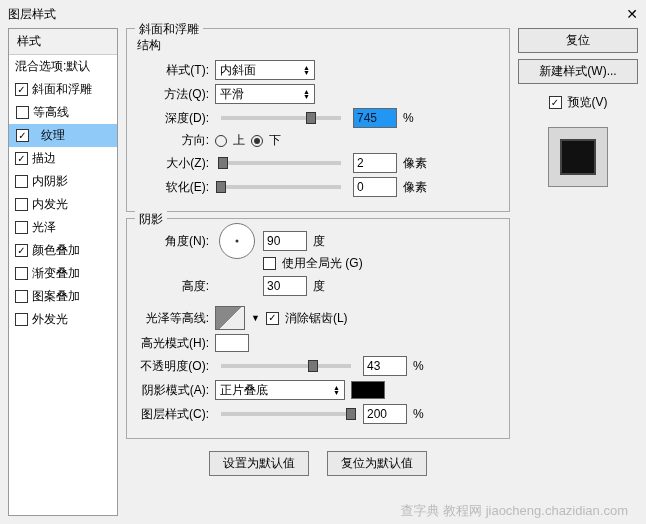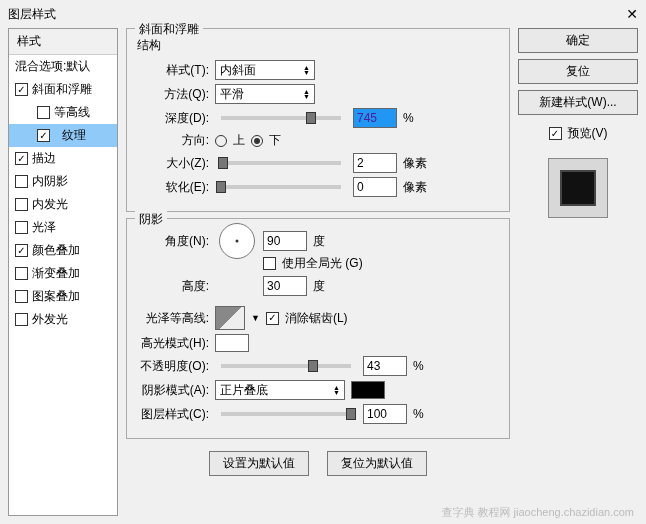--- a/index.html
+++ b/index.html
@@ -3,49 +3,49 @@
 <meta charset="utf-8">
 <style>
 * { box-sizing: border-box; margin: 0; padding: 0; font-family: "Microsoft YaHei", sans-serif; font-size: 12px; }
 body { background: #f0f0f0; width: 646px; height: 524px; position: relative; }
 .titlebar { height: 28px; display: flex; align-items: center; padding: 0 8px; justify-content: space-between; }
 .titlebar .close { font-size: 14px; cursor: pointer; }
 .main { display: flex; padding: 0 8px 8px 8px; gap: 8px; height: 496px; }
 .styles-panel { width: 110px; border: 1px solid #999; background: #fff; }
 .styles-header { padding: 4px 8px; border-bottom: 1px solid #ccc; background: #f0f0f0; }
 .style-row { display: flex; align-items: center; padding: 3px 6px; gap: 4px; cursor: pointer; }
-.style-row.indent { padding-left: 28px; }
+.style-row.indent { padding-left: 7px; }
 .style-row.selected { background: #90caf9; gap: 12px; }
 .chk { width: 13px; height: 13px; border: 1px solid #333; background: #fff; display: inline-flex; align-items: center; justify-content: center; font-size: 10px; line-height: 1; }
 .chk.checked::before { content: "✓"; }
 .center { flex: 1; display: flex; flex-direction: column; gap: 6px; }
 .fieldset { border: 1px solid #aaa; padding: 8px 10px 10px 10px; position: relative; }
 .fieldset > .legend { position: absolute; top: -8px; left: 8px; background: #f0f0f0; padding: 0 4px; }
 .subheader { margin-bottom: 6px; }
 .row { display: flex; align-items: center; margin: 4px 0; gap: 6px; }
 .lbl { width: 72px; text-align: right; }
 .select { border: 1px solid #666; background: #fff; height: 20px; padding: 0 4px; display: flex; align-items: center; justify-content: space-between; min-width: 90px; }
 .select .arrows { display: flex; flex-direction: column; line-height: 5px; font-size: 7px; }
 .slider { flex: 1; height: 4px; background: #ccc; position: relative; margin: 0 6px; max-width: 120px; }
 .slider .thumb { position: absolute; top: -4px; width: 10px; height: 12px; background: #777; border: 1px solid #333; transform: translateX(-50%); }
 .numinput { width: 44px; height: 20px; border: 1px solid #666; background: #fff; padding: 0 3px; display: flex; align-items: center; }
-.numinput.hl { background: #2196f3; color: #4c1d95; }
+.numinput.hl { background: #2196f3; color: #0f172a; }
 .radio { width: 12px; height: 12px; border: 1px solid #333; border-radius: 50%; display: inline-flex; align-items: center; justify-content: center; }
 .radio.on::before { content: ""; width: 6px; height: 6px; background: #333; border-radius: 50%; }
 .anglewheel { width: 36px; height: 36px; border: 1px solid #777; border-radius: 50%; background: #fff; position: relative; margin: 0 6px; }
 .anglewheel::after { content: ""; position: absolute; width: 3px; height: 3px; background: #333; border-radius: 50%; left: 50%; top: 50%; transform: translate(-50%,-50%); }
 .contour-swatch { width: 30px; height: 24px; border: 1px solid #666; background: linear-gradient(135deg, #888 0%, #888 50%, #eee 50%, #eee 100%); }
 .color-swatch { width: 34px; height: 18px; border: 1px solid #666; }
 .btns-bottom { display: flex; justify-content: center; gap: 18px; margin-top: 6px; }
 .btn { border: 1px solid #777; background: #e9e9e9; padding: 3px 12px; cursor: pointer; min-width: 100px; text-align: center; }
 .right { width: 120px; display: flex; flex-direction: column; gap: 6px; align-items: stretch; }
 .right .btn { min-width: auto; }
 .preview-box { width: 60px; height: 60px; border: 1px solid #888; background: #d8d8d8; align-self: center; margin-top: 6px; display: flex; align-items: center; justify-content: center; }
 .preview-box .inner { width: 36px; height: 36px; background: #111; border: 2px solid #444; }
-.watermark { position: absolute; right: 12px; bottom: 4px; color: #bbb; font-size: 11px; pointer-events: none; }
+.watermark { position: absolute; right: 18px; bottom: 4px; color: #bbb; font-size: 13px; pointer-events: none; }
 </style>
 </head>
 <body>
 
 <div class="titlebar">
   <span>图层样式</span>
   <span class="close">✕</span>
 </div>
 
 <div class="main">
@@ -224,34 +224,33 @@
           <span class="arrows">▲<br>▼</span>
         </div>
         <div class="color-swatch" style="background:#000"></div>
       </div>
       <div class="row">
         <span class="lbl">图层样式(C):</span>
         <div class="slider" style="max-width:130px">
             <div class="thumb" style="left:100%"></div>
           </div>
         <div class="numinput">
-            <span>100</span>
+            <span>200</span>
           </div>
         <span>%</span>
       </div>
     </div>
 
     <div class="btns-bottom">
       <div class="btn">设置为默认值</div>
       <div class="btn">复位为默认值</div>
     </div>
   </div>
 
   <div class="right">
-    <div class="btn">确定</div>
     <div class="btn">复位</div>
     <div class="btn">新建样式(W)...</div>
     <div class="row" style="justify-content:center">
       <span class="chk checked"></span>
       <span>预览(V)</span>
     </div>
     <div class="preview-box">
         <div class="inner"></div>
       </div>
   </div>

